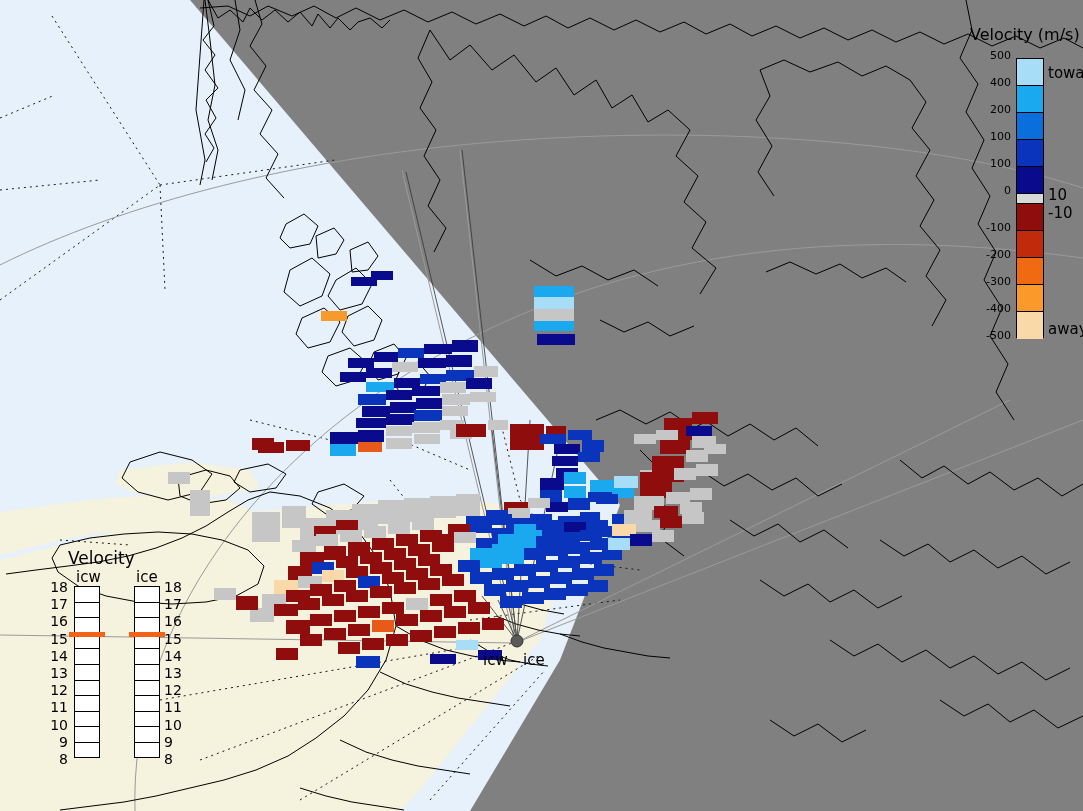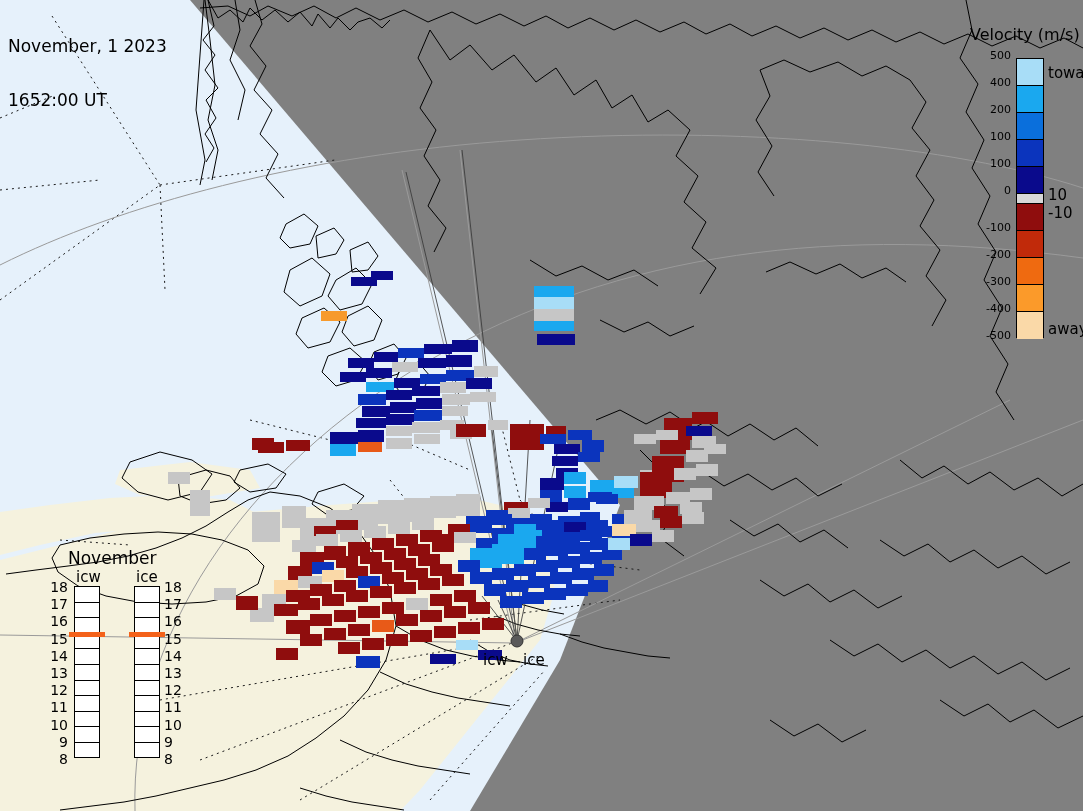--- a/index.html
+++ b/index.html
@@ -443,24 +443,20 @@
       <rect x="190" y="490" width="20" height="26" fill="#c6c6c6"></rect>
       <rect x="214" y="588" width="22" height="12" fill="#c6c6c6"></rect>
       <rect x="236" y="596" width="22" height="14" fill="#8f0d0d"></rect>
       <rect x="252" y="438" width="22" height="12" fill="#8f0d0d"></rect>
       <rect x="356" y="656" width="24" height="12" fill="#0b34bd"></rect>
       <rect x="456" y="640" width="22" height="10" fill="#a8ddf7"></rect>
       <rect x="430" y="654" width="26" height="10" fill="#0a0a8c"></rect>
       <rect x="478" y="650" width="24" height="10" fill="#0a0a8c"></rect>
     </svg>
 
-  <div id="title">
-    <div>November, 1 2023</div>
-    <div>1652:00 UT</div>
-  </div>
 
   <div id="cbar-panel">
     <div id="cbar-title">Velocity (m/s)</div>
     <div id="cbar-box">
         <div class="cb-seg" style="background: rgb(168, 221, 247); height: 27px;"></div>
         <div class="cb-seg" style="background: rgb(26, 168, 239); height: 27px;"></div>
         <div class="cb-seg" style="background: rgb(10, 111, 220); height: 27px;"></div>
         <div class="cb-seg" style="background: rgb(11, 52, 189); height: 27px;"></div>
         <div class="cb-seg" style="background: rgb(10, 10, 140); height: 27px;"></div>
         <div class="cb-seg" style="background: rgb(216, 216, 216); height: 10px;"></div>
@@ -483,21 +479,21 @@
         <div class="cb-tick" style="top: 279px;">-400</div>
         <div class="cb-tick" style="top: 306px; text-align: right;">-500</div>
       </div>
     <div class="cb-side" style="top:41px;">toward</div>
     <div class="cb-side" style="top:297px;">away</div>
     <div class="cb-side" style="top:163px;">10</div>
     <div class="cb-side" style="top:181px;">-10</div>
   </div>
 
   <div id="freq">
-    <div id="freq-title">November</div>
+    <div id="freq-title">Velocity</div>
     <div class="freq-colhead" style="left:18px;">icw</div>
     <div class="freq-colhead" style="left:78px;">ice</div>
     <div class="freq-bar" id="fbar0" style="left:16px;">
         <div class="seg"></div>
         <div class="seg"></div>
         <div class="seg"></div>
         <div class="seg"></div>
         <div class="seg"></div>
         <div class="seg"></div>
         <div class="seg"></div>

